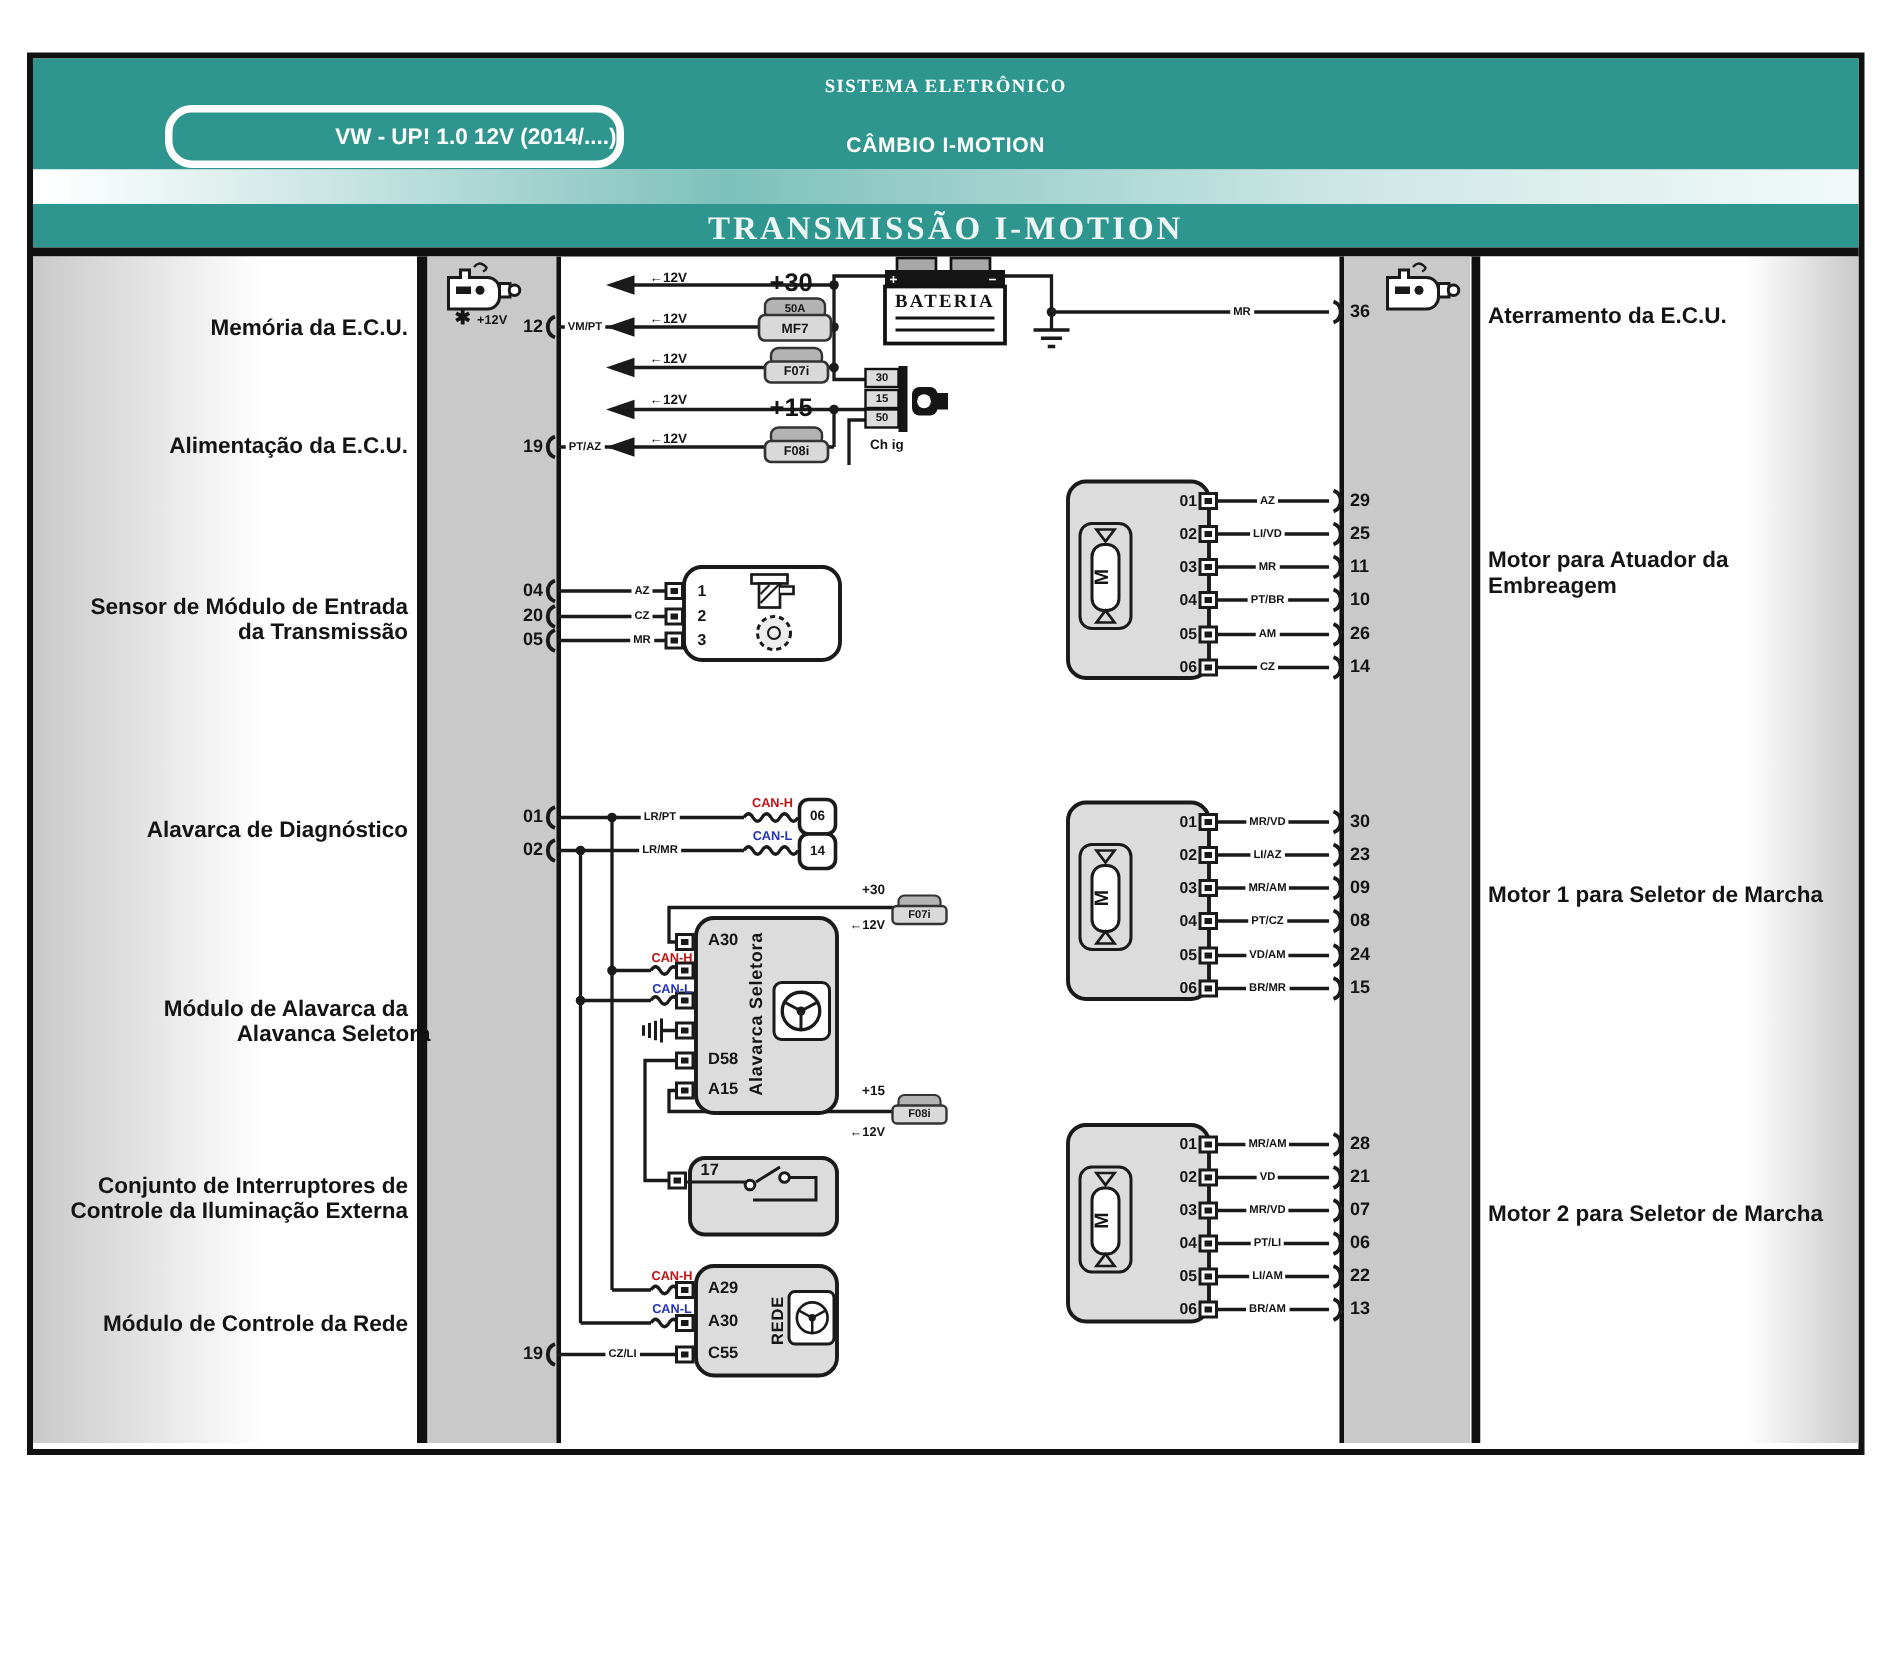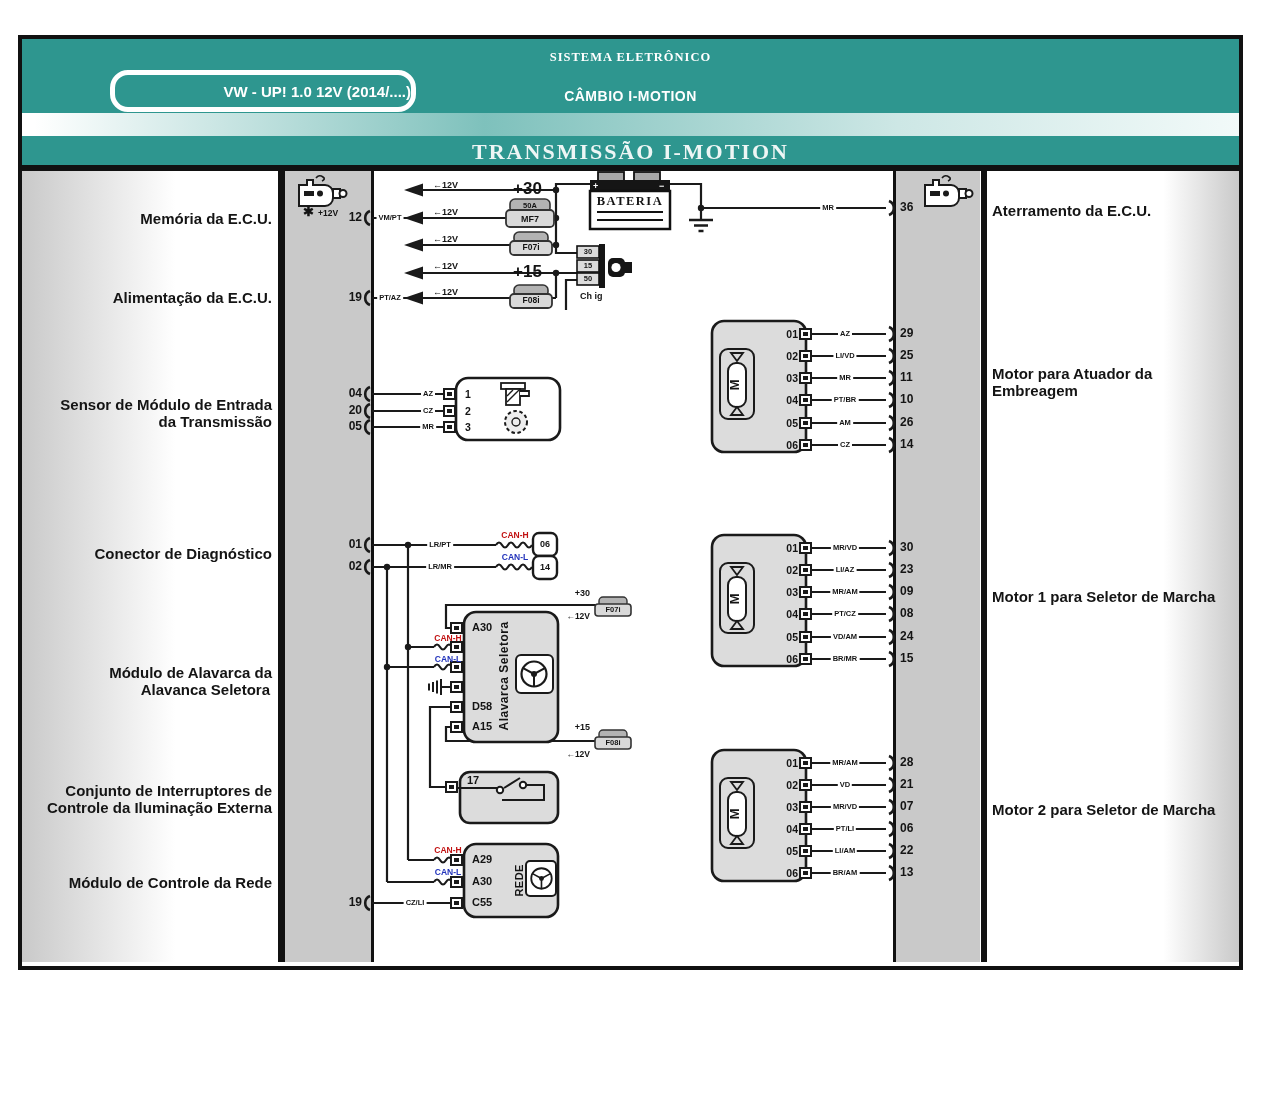--- a/index.html
+++ b/index.html
@@ -260,23 +260,23 @@
     </g>
 
     <use href="#gbx" x="296" y="176"></use>
     <use href="#gbx" x="922" y="176"></use>
   </svg>
 
   <span class="s f15 ta-r" style="left:30px;top:210px;width:242px">Memória da E.C.U.</span>
   <span class="s f15 ta-r" style="left:30px;top:289px;width:242px">Alimentação da E.C.U.</span>
   <span class="s f15 ta-r" style="left:30px;top:396px;width:242px">Sensor de Módulo de Entrada</span>
   <span class="s f15 ta-r" style="left:30px;top:413px;width:242px">da Transmissão</span>
-  <span class="s f15 ta-r" style="left:30px;top:545px;width:242px">Conector de Diagnóstico</span>
+  <span class="s f15 ta-r" style="left:30px;top:545px;width:242px">Alavarca de Diagnóstico</span>
   <span class="s f15 ta-r" style="left:30px;top:664px;width:242px">Módulo de Alavarca da</span>
-  <span class="s f15 ta-r" style="left:28px;top:681px;width:242px">Alavanca Seletora</span>
+  <span class="s f15 ta-r" style="left:45px;top:681px;width:242px">Alavanca Seletora</span>
   <span class="s f15 ta-r" style="left:30px;top:782px;width:242px">Conjunto de Interruptores de</span>
   <span class="s f15 ta-r" style="left:30px;top:799px;width:242px">Controle da Iluminação Externa</span>
   <span class="s f15 ta-r" style="left:30px;top:874px;width:242px">Módulo de Controle da Rede</span>
 
   <span class="s f15" style="left:992px;top:202px">Aterramento da E.C.U.</span>
   <span class="s f15" style="left:992px;top:365px">Motor para Atuador da</span>
   <span class="s f15" style="left:992px;top:382px">Embreagem</span>
   <span class="s f15" style="left:992px;top:588px">Motor 1 para Seletor de Marcha</span>
   <span class="s f15" style="left:992px;top:801px">Motor 2 para Seletor de Marcha</span>
 

